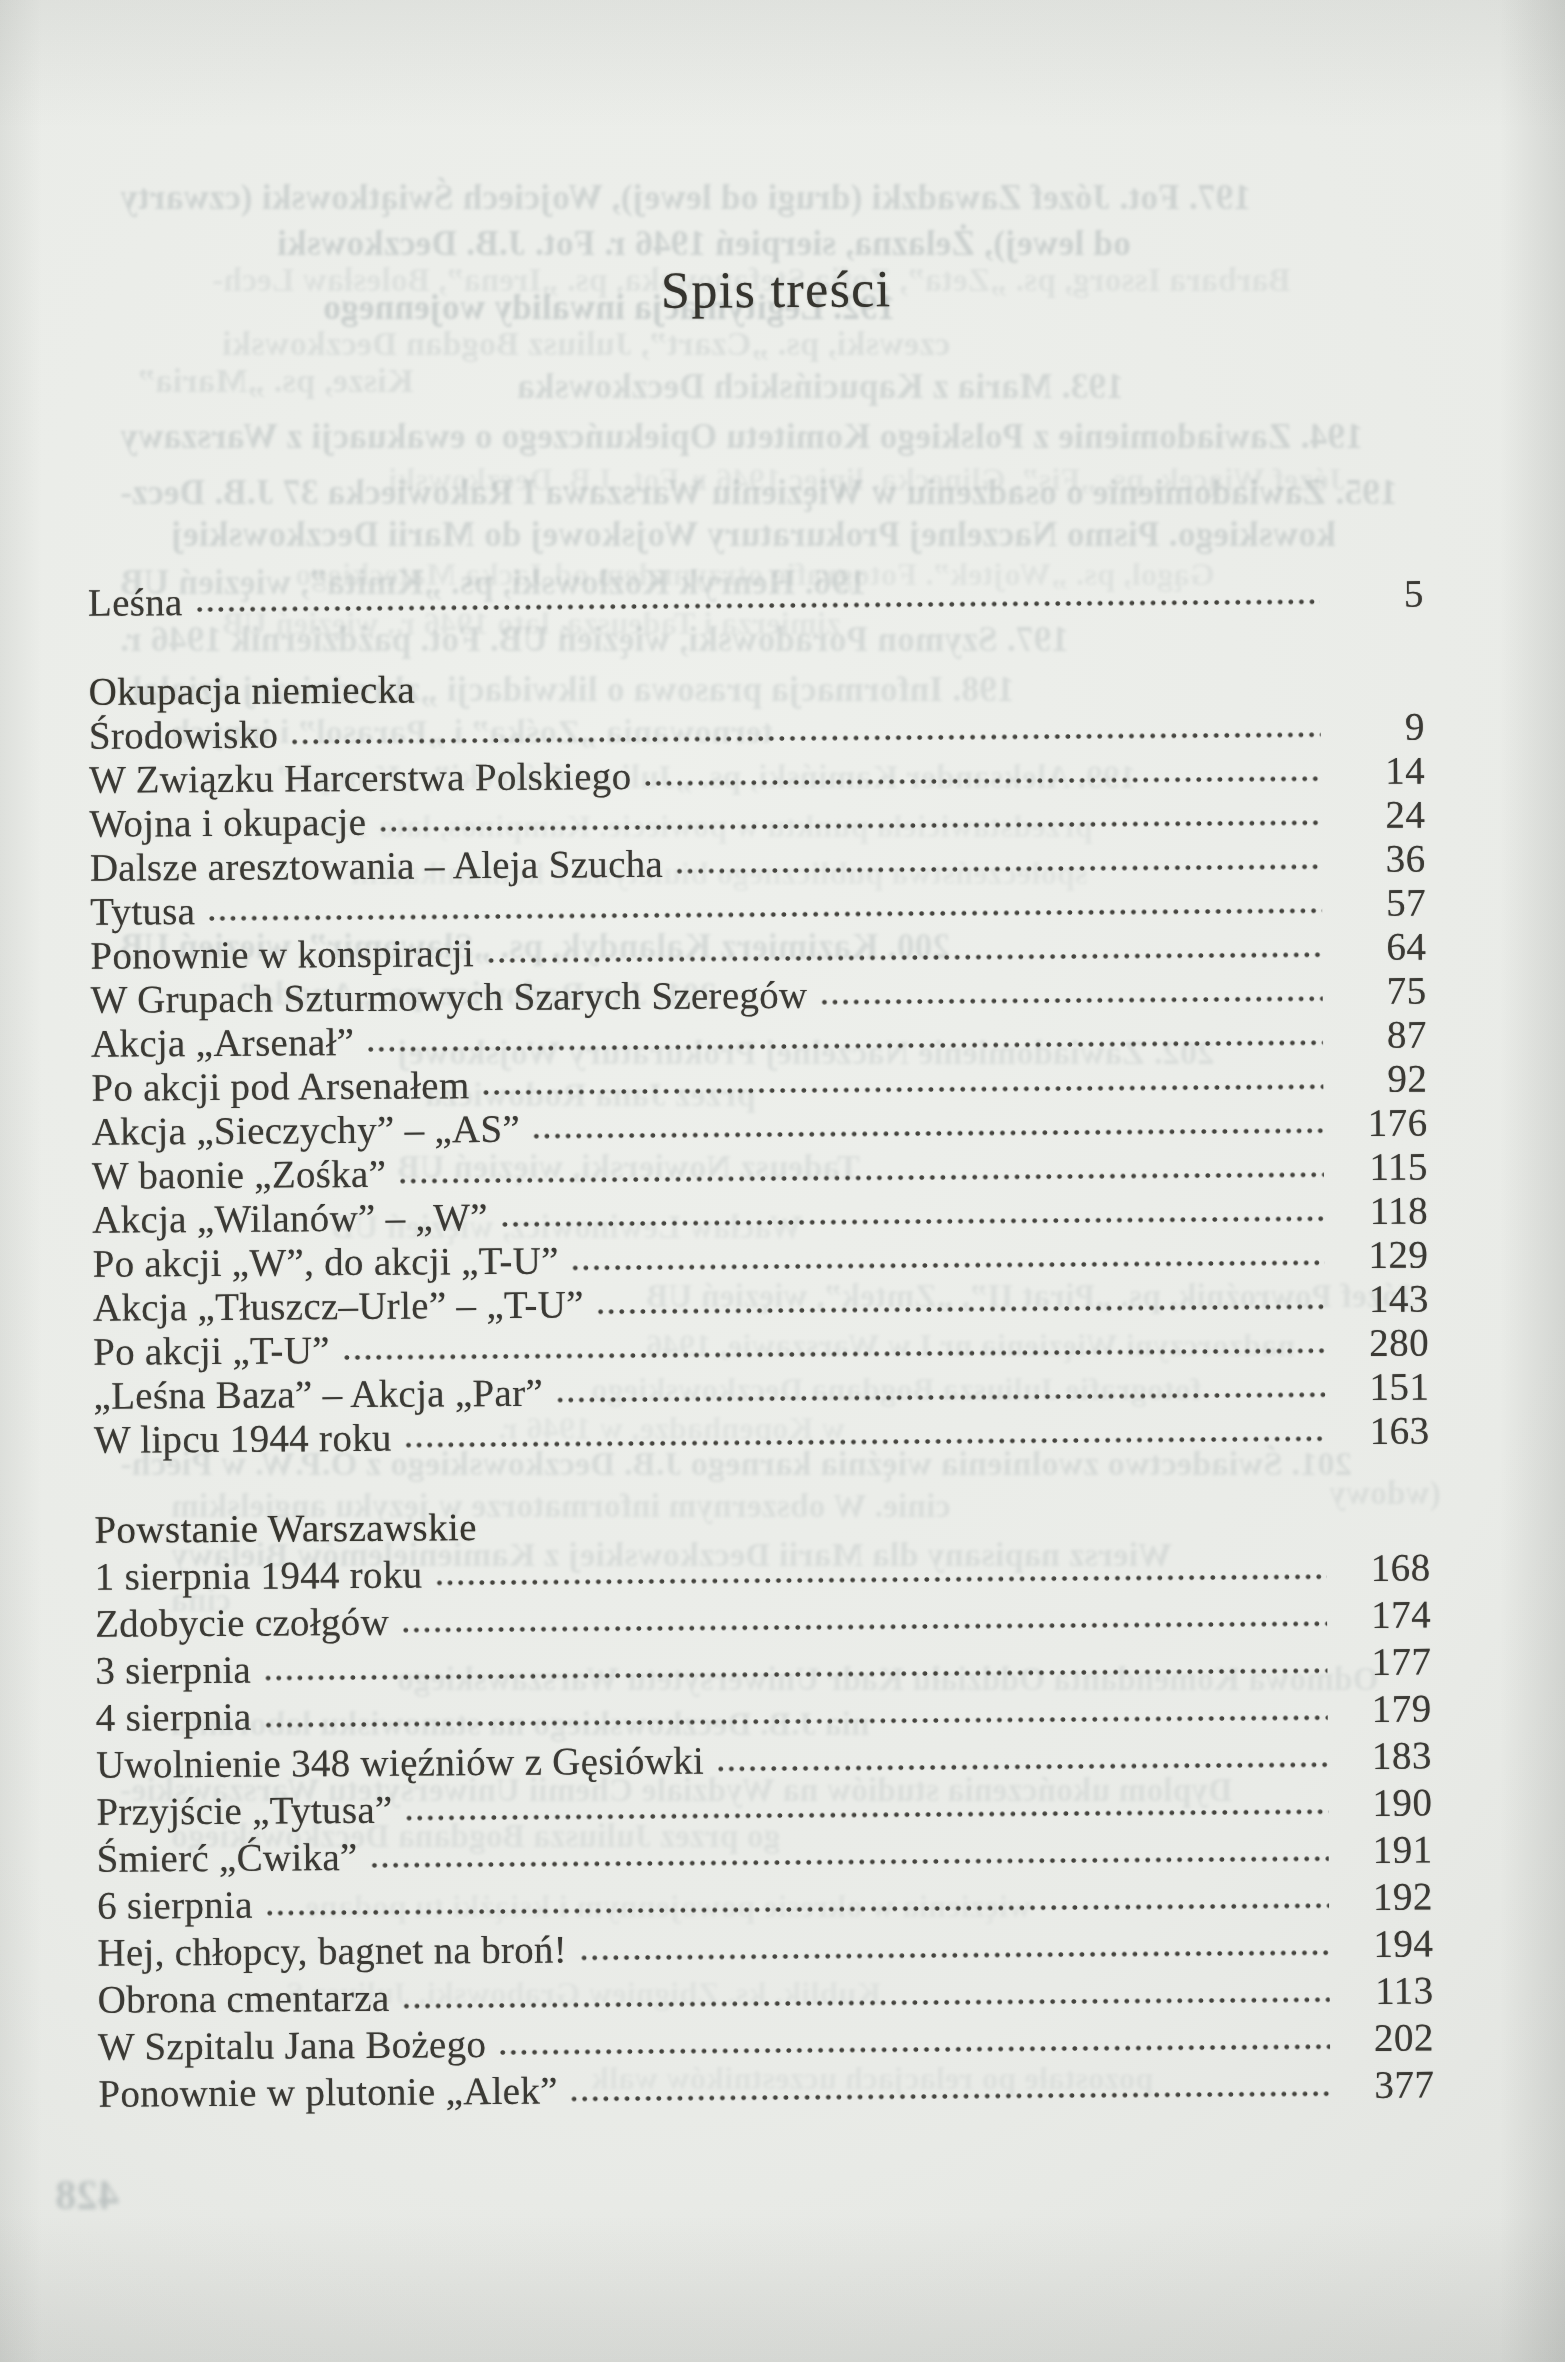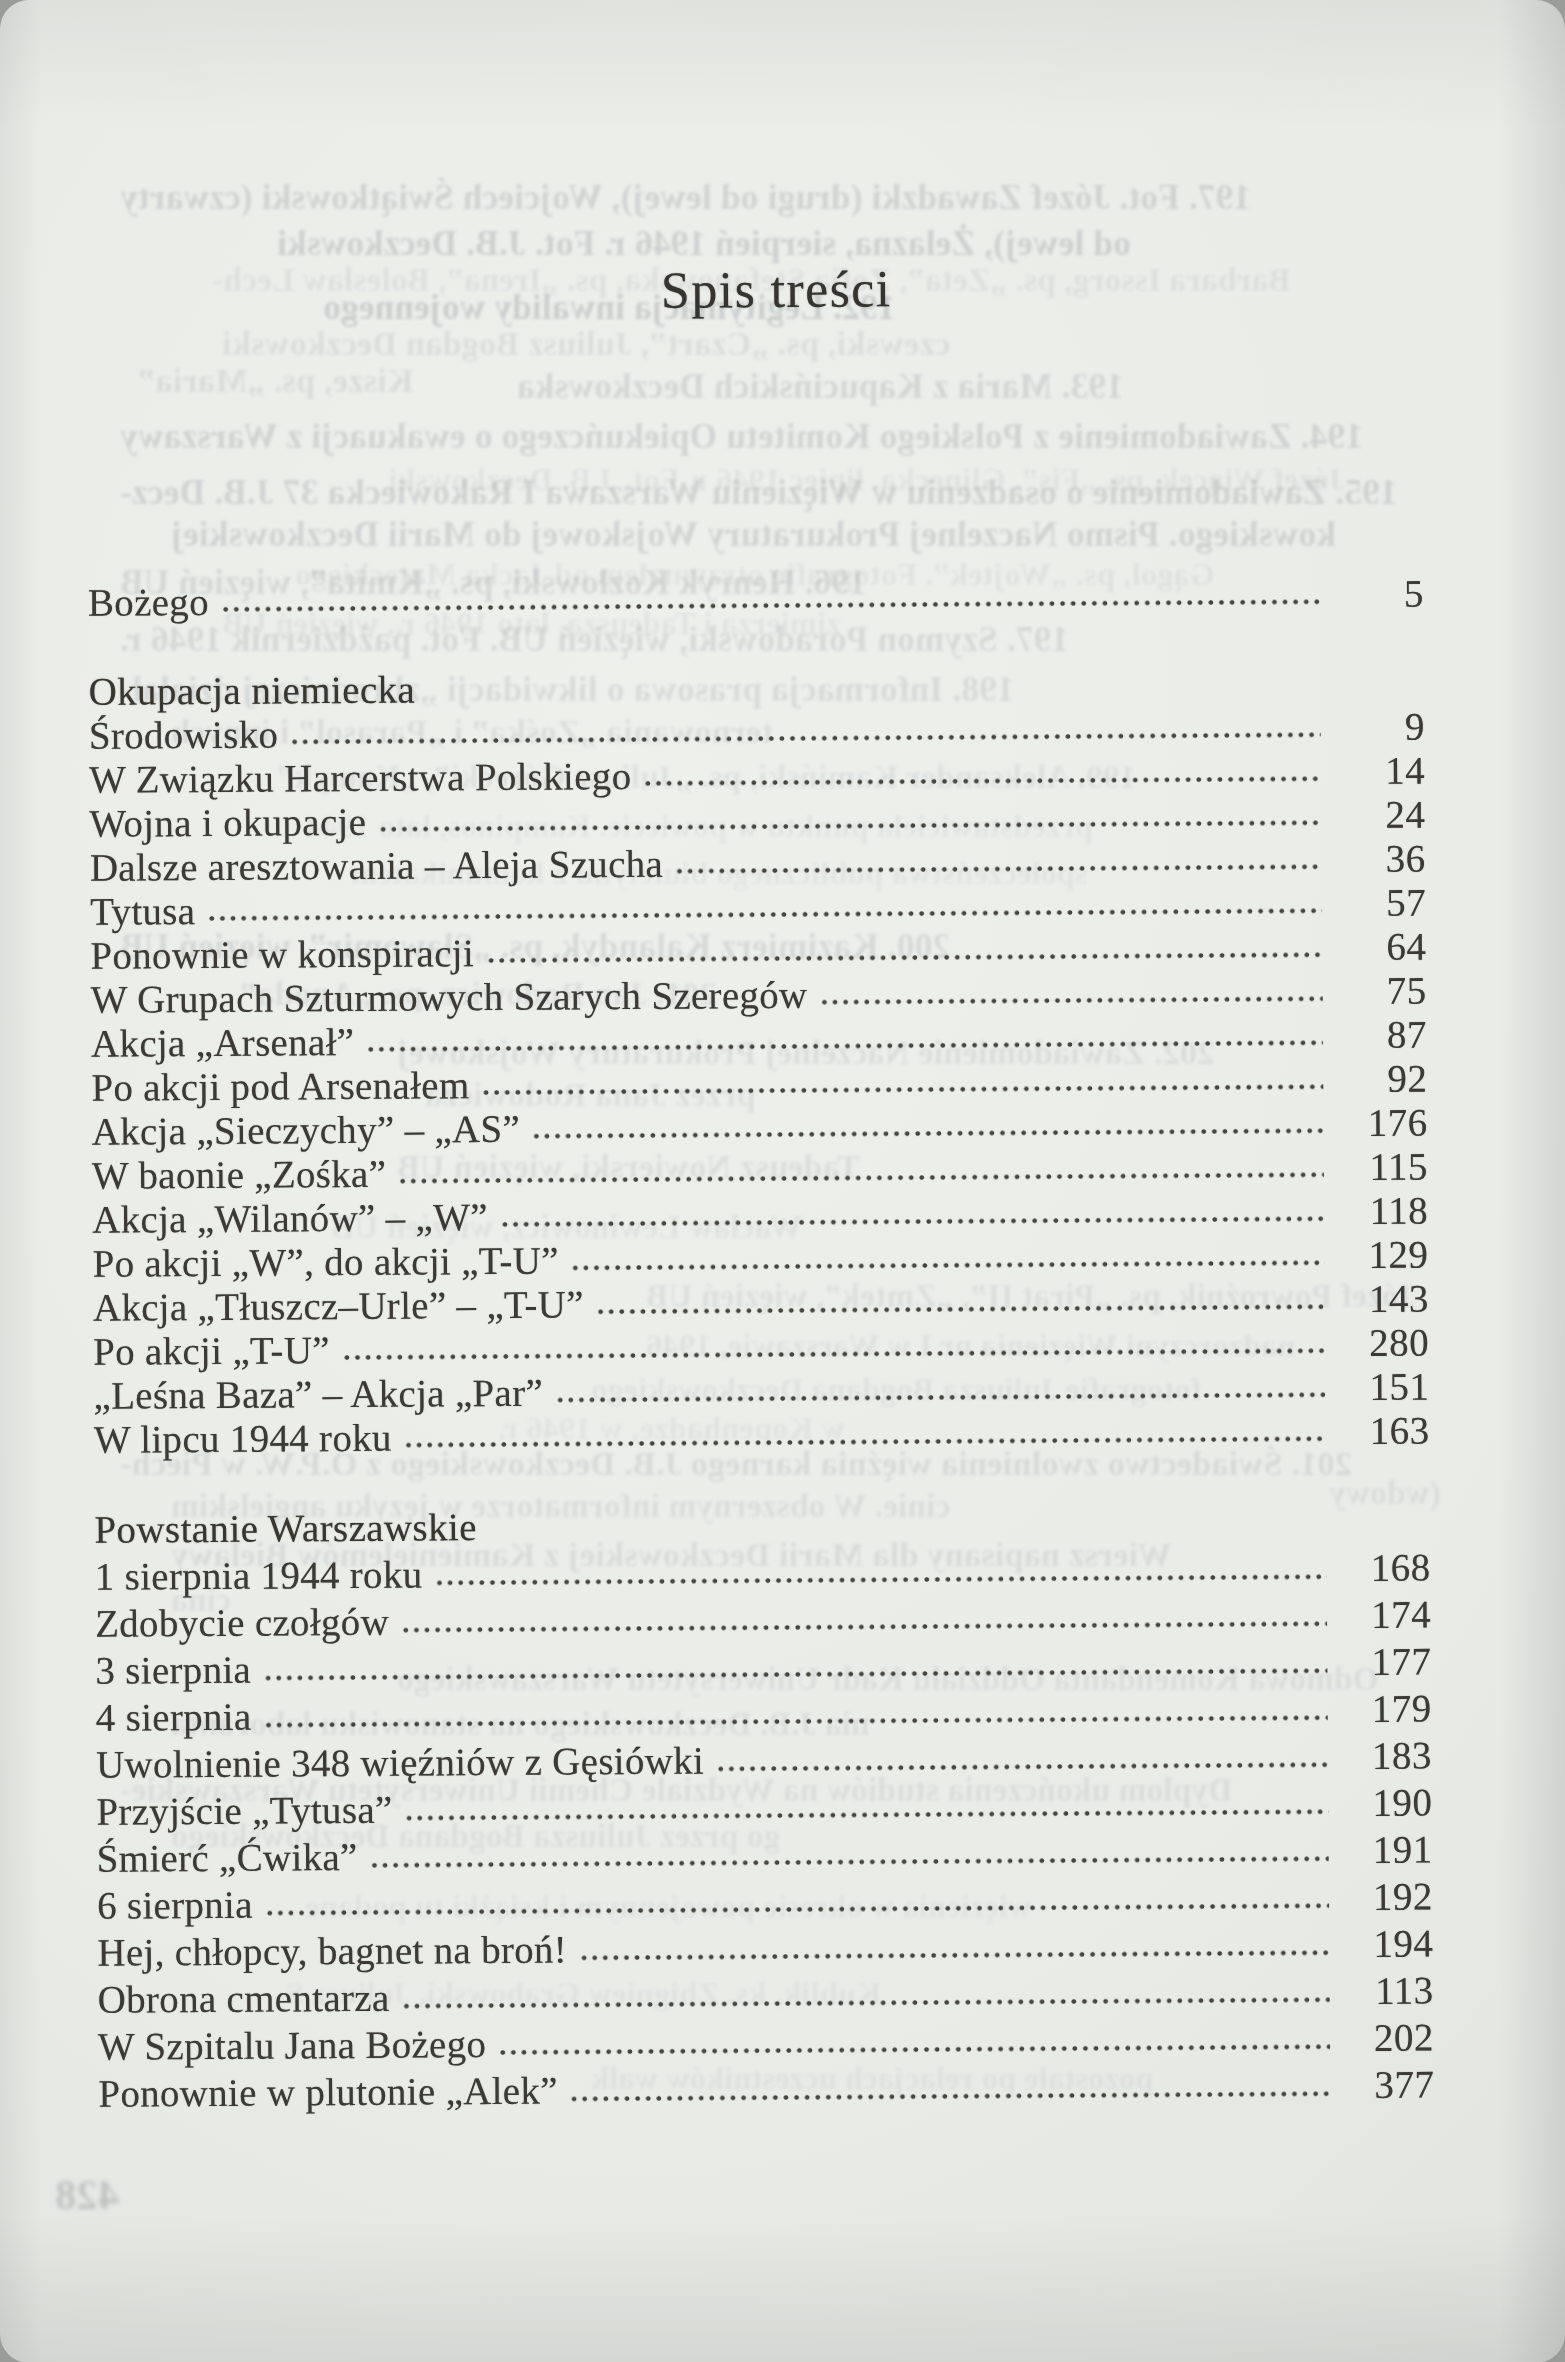--- a/index.html
+++ b/index.html
@@ -8,21 +8,20 @@
     width:1565px;height:2363px;
     overflow:hidden;
     font-family:"Liberation Serif","DejaVu Serif",serif;
     background:
       linear-gradient(to bottom, rgba(70,75,70,0.07), rgba(0,0,0,0) 129px),
       linear-gradient(to right, rgba(60,65,60,0.08) 0px, rgba(0,0,0,0) 42px),
       linear-gradient(to left, rgba(50,55,52,0.12) 0px, rgba(0,0,0,0) 65px),
       linear-gradient(to top, rgba(60,64,60,0.10) 0px, rgba(0,0,0,0) 148px),
       radial-gradient(130% 115% at 40% 32%, #eef0ec 0%, #e9ebe7 50%, #e0e2de 80%, #d4d6d2 100%);
     background-color:#e8eae6;
-    border-radius:29px;
   }
   
   #ghosts{position:absolute;inset:0;z-index:1;}
   .ghost{
     position:absolute;
     transform:scaleX(-1);
     filter:blur(1.8px);
     color:#5e6e74;
     font-weight:600;
     white-space:nowrap;
@@ -117,21 +116,21 @@
       <span class="ghost" style="left: 171px; top: 1818px; font-size: 33px; opacity: 0.1;">go przez Juliusza Bogdana Deczkowskiego</span>
       <span class="ghost" style="left: 305px; top: 1888px; font-size: 32px; opacity: 0.07;">więzienia w okresie powojennym i książki tu podane</span>
       <span class="ghost" style="left: 277px; top: 1975px; font-size: 32px; opacity: 0.07;">Kublik, ks. Zbigniew Grabowski, Juliusz S.</span>
       <span class="ghost" style="left: 591px; top: 2060px; font-size: 32px; opacity: 0.08;">pozostałe po relacjach uczestników walk</span>
       <span class="ghost" style="left: 55px; top: 2171px; font-size: 42px; font-weight: 700; opacity: 0.3; filter: blur(2.3px);">428</span>
     </div>
   <div id="ink">
     <div id="title">Spis treści</div>
     <div id="toc">
         <div class="row h1">
-          <span class="lbl">Bożego</span>
+          <span class="lbl">Leśna</span>
           <span class="dots"></span>
           <span class="pg">5</span>
         </div>
         <div class="heading row h1">Okupacja niemiecka</div>
         <div class="sec1">
           <div class="row">
             <span class="lbl">Środowisko</span>
             <span class="dots"></span>
             <span class="pg">9</span>
           </div>

